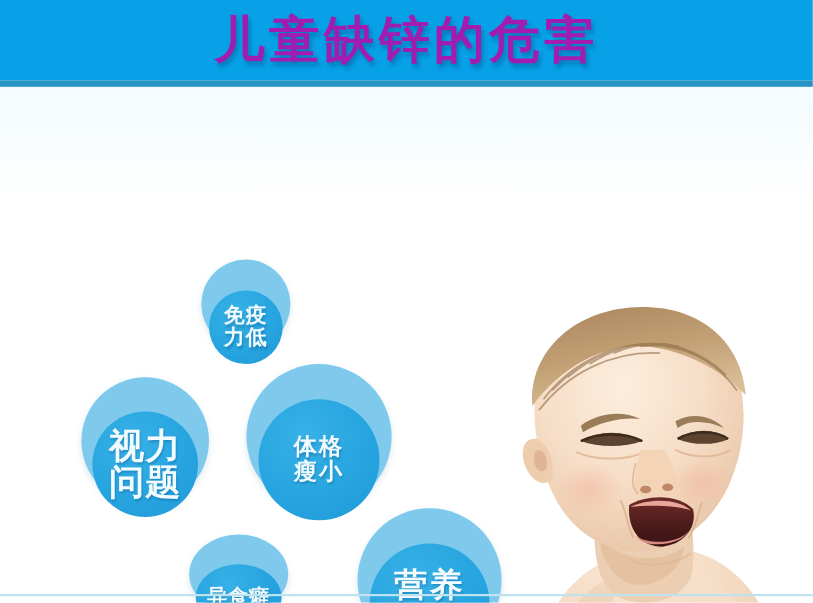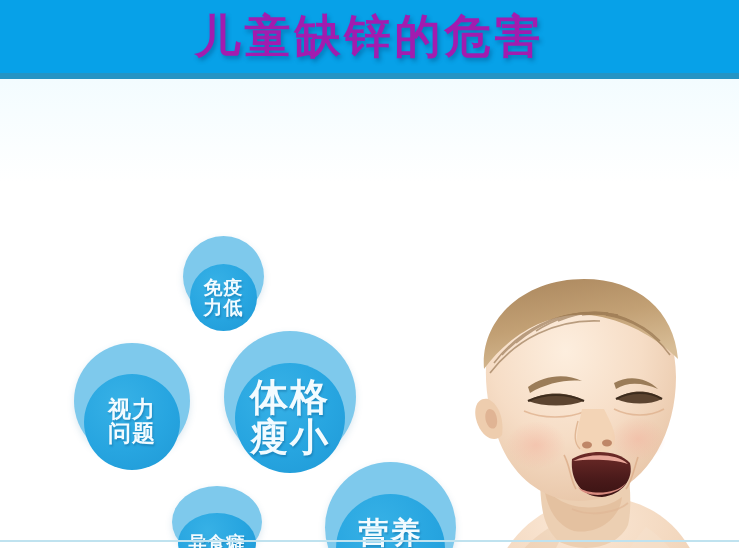--- a/index.html
+++ b/index.html
@@ -75,24 +75,24 @@
   }
 
   
   #b-immunity{ left:183px; top:157px; width:81px; height:81px; padding:7px; }
   #b-immunity .label{ font-size:19px; }
 
   #b-appetite{ left:333px; top:126px; width:139px; height:139px; padding:11px; }
   #b-appetite .label{ font-size:32px; letter-spacing:2px; }
 
   #b-vision{ left:74px; top:264px; width:116px; height:116px; padding:10px; }
-  #b-vision .label{ font-size:23px; }
+  #b-vision .label{ font-size:32px; }
 
   #b-physique{ left:224px; top:252px; width:132px; height:132px; padding:11px; }
-  #b-physique .label{ font-size:38px; letter-spacing:2px; }
+  #b-physique .label{ font-size:21px; letter-spacing:2px; }
 
   #b-pica{ left:172px; top:407px; width:90px; height:72px; padding:6px; }
   #b-pica .label{ font-size:18px; }
 
   #b-malnutrition{ left:325px; top:383px; width:131px; height:131px; padding:11px; }
   #b-malnutrition .label{ font-size:30px; letter-spacing:2px; }
 
   
   .baby{
     position:absolute;left:432px;top:180px;width:307px;height:368px;

